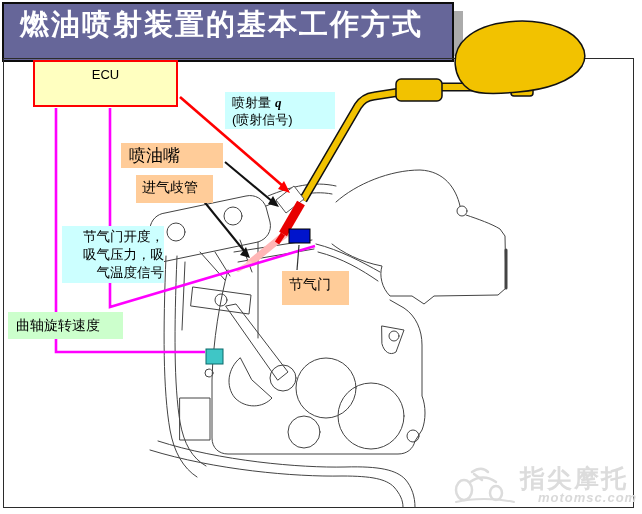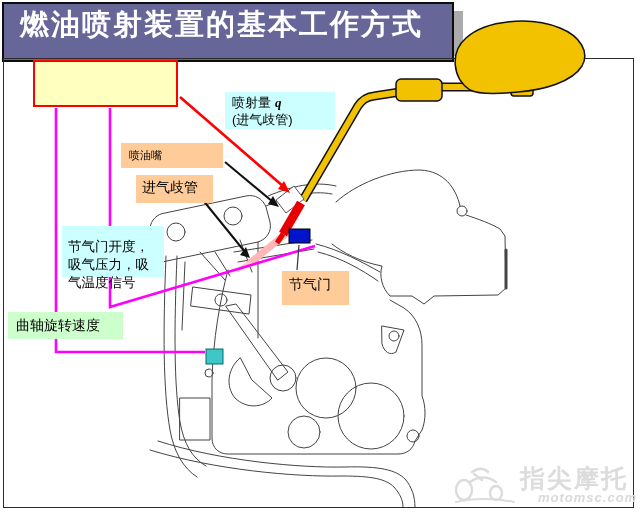--- a/index.html
+++ b/index.html
@@ -20,23 +20,23 @@
   .frame{left:3px;top:58px;width:631px;height:450px;border:1px solid #2b2b2b;box-sizing:border-box;background:transparent;}
   svg.diagram{left:0;top:0;width:642px;height:514px;}
   
   .label{box-sizing:border-box;color:#000;}
   .ecu-box{
     left:33px;top:60px;width:145px;height:47px;background:#FFFFC0;border:2px solid #FF0000;
     text-align:center;font-size:13px;line-height:20px;padding-top:3px;
   }
   .qty-box{left:225px;top:92px;width:110px;height:37px;background:#CCFFFF;font-size:13px;line-height:17px;padding:2px 0 0 7px;}
   .qty-symbol{font-family:"Liberation Serif","DejaVu Serif",serif;font-weight:bold;font-style:italic;padding-left:4px;}
-  .injector-box{left:121px;top:143px;width:102px;height:25px;background:#FFCC99;font-size:11px;line-height:25px;padding-left:8px;}
+  .injector-box{left:121px;top:143px;width:102px;height:25px;background:#FFCC99;font-size:17px;line-height:25px;padding-left:8px;}
   .manifold-box{left:120px;top:175px;width:77px;height:28px;background:#FFCC99;font-size:14px;line-height:24px;padding-left:6px;margin-left:16px;}
-  .signals-box{left:62px;top:226px;width:102px;height:51px;background:#CCFFFF;font-size:13.5px;line-height:18px;padding:12px 0 0 6px;}
+  .signals-box{left:62px;top:226px;width:102px;height:57px;background:#CCFFFF;font-size:13.5px;line-height:18px;padding:2px 0 0 6px;text-align:right;}
   .crank-box{left:8px;top:312px;width:115px;height:27px;background:#CCFFCC;font-size:14px;line-height:27px;padding-left:8px;}
   .throttle-box{left:282px;top:271px;width:67px;height:34px;background:#FFCC99;font-size:14px;line-height:20px;padding:3px 0 0 7px;}
   
   .watermark{left:452px;top:460px;width:185px;height:48px;}
   .wm-brand{position:absolute;left:68px;top:2px;font-size:25px;font-weight:bold;color:#DCDCDC;letter-spacing:2px;white-space:nowrap;}
   .wm-site{position:absolute;left:86px;top:30px;font-size:13px;font-weight:bold;font-style:italic;color:#D9D9D9;letter-spacing:1px;}
 </style>
 </head>
 <body>
 
@@ -122,27 +122,28 @@
     <path d="M198,194 L245,252" stroke="#111" stroke-width="2" fill="none"></path>
     <polygon points="250,258 240,255 246,247" fill="#111"></polygon>
     <path d="M299,245 L297,270" stroke="#333" stroke-width="1.2" fill="none"></path>
   </g>
 
   <rect x="289" y="229" width="21" height="14" fill="#0014CC" stroke="#000"></rect>
   <rect x="206" y="349" width="17" height="15" fill="#3FC6C6" stroke="#0A6A6A"></rect>
 </svg>
 
 <div class="abs label ecu-box">
+  <div>ECU</div>
 </div>
 
 <div class="abs label qty-box">
   <div>
     <span>喷射量</span><span class="qty-symbol">q</span>
   </div>
-  <div>(进气歧管)</div>
+  <div>(喷射信号)</div>
 </div>
 
 <div class="abs label injector-box">喷油嘴</div>
 <div class="abs label manifold-box">进气歧管</div>
 
 <div class="abs label signals-box">
   <div>节气门开度，</div>
   <div>吸气压力，吸</div>
   <div>气温度信号</div>
 </div>

